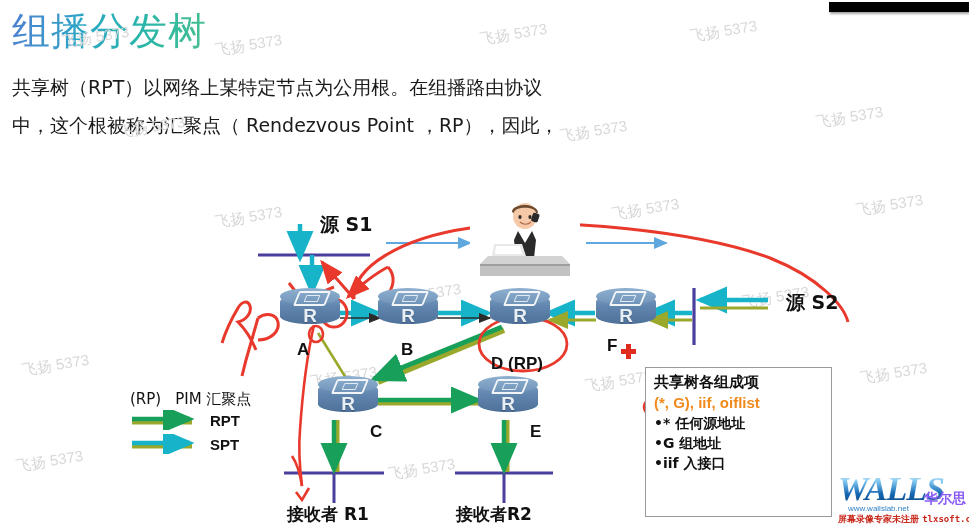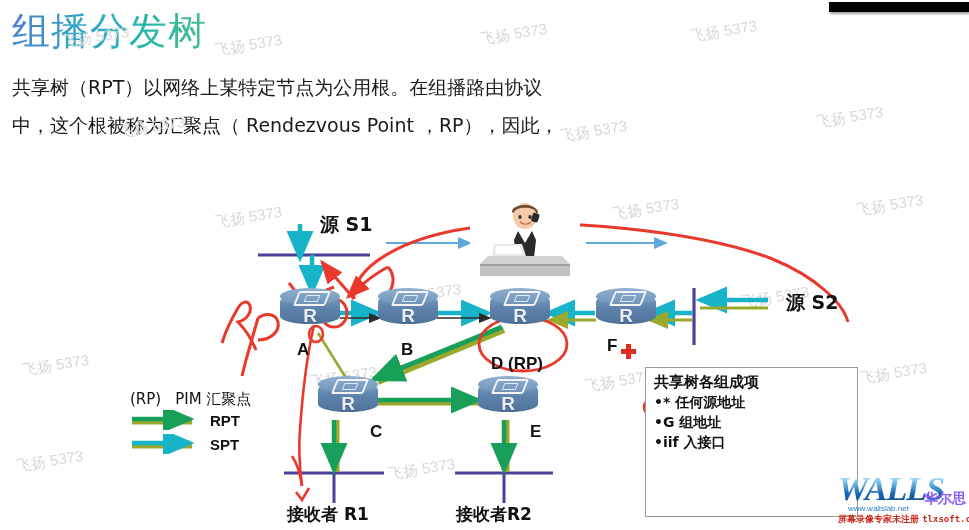--- a/index.html
+++ b/index.html
@@ -168,21 +168,21 @@
     white-space: nowrap;
     margin-bottom: 0;
   }
   .legend .lhead .rp { margin-right: 14px; }
   .legend .swatch { width: 72px; height: 20px; margin-right: 8px; }
   
   .infobox {
     position: absolute;
     left: 645px;
     top: 367px;
-    width: 213px;
+    width: 187px;
     height: 150px;
     border: 1.5px solid #9a9a9a;
     background: #ffffff;
     box-sizing: border-box;
     padding: 5px 4px 7px 8px;
   }
   .infobox .ititle {
     font-size: 15px;
     font-weight: bold;
     color: #111;
@@ -516,20 +516,21 @@
         </defs>
         <line x1="2" y1="12" x2="62" y2="12" stroke="#9aa82b" stroke-width="5"></line>
         <line x1="2" y1="9" x2="60" y2="9" stroke="#17b3c9" stroke-width="4.5" marker-end="url(#lg-cyan)"></line>
       </svg>
       <span class="ltxt">SPT</span>
     </div>
   </div>
 
   <div class="infobox">
     <div class="ititle">共享树各组成项</div>
+    <div class="ikey">(*, G), iif, oiflist</div>
     <div class="iitem">•* 任何源地址</div>
     <div class="iitem">•G 组地址</div>
     <div class="iitem">•iif 入接口</div>
   </div>
 
   <div class="walls">
     <div class="wtxt">WALLS</div>
     <div class="wcn">华尔思</div>
     <div class="wurl">www.wallslab.net</div>
     <div class="wreg">

